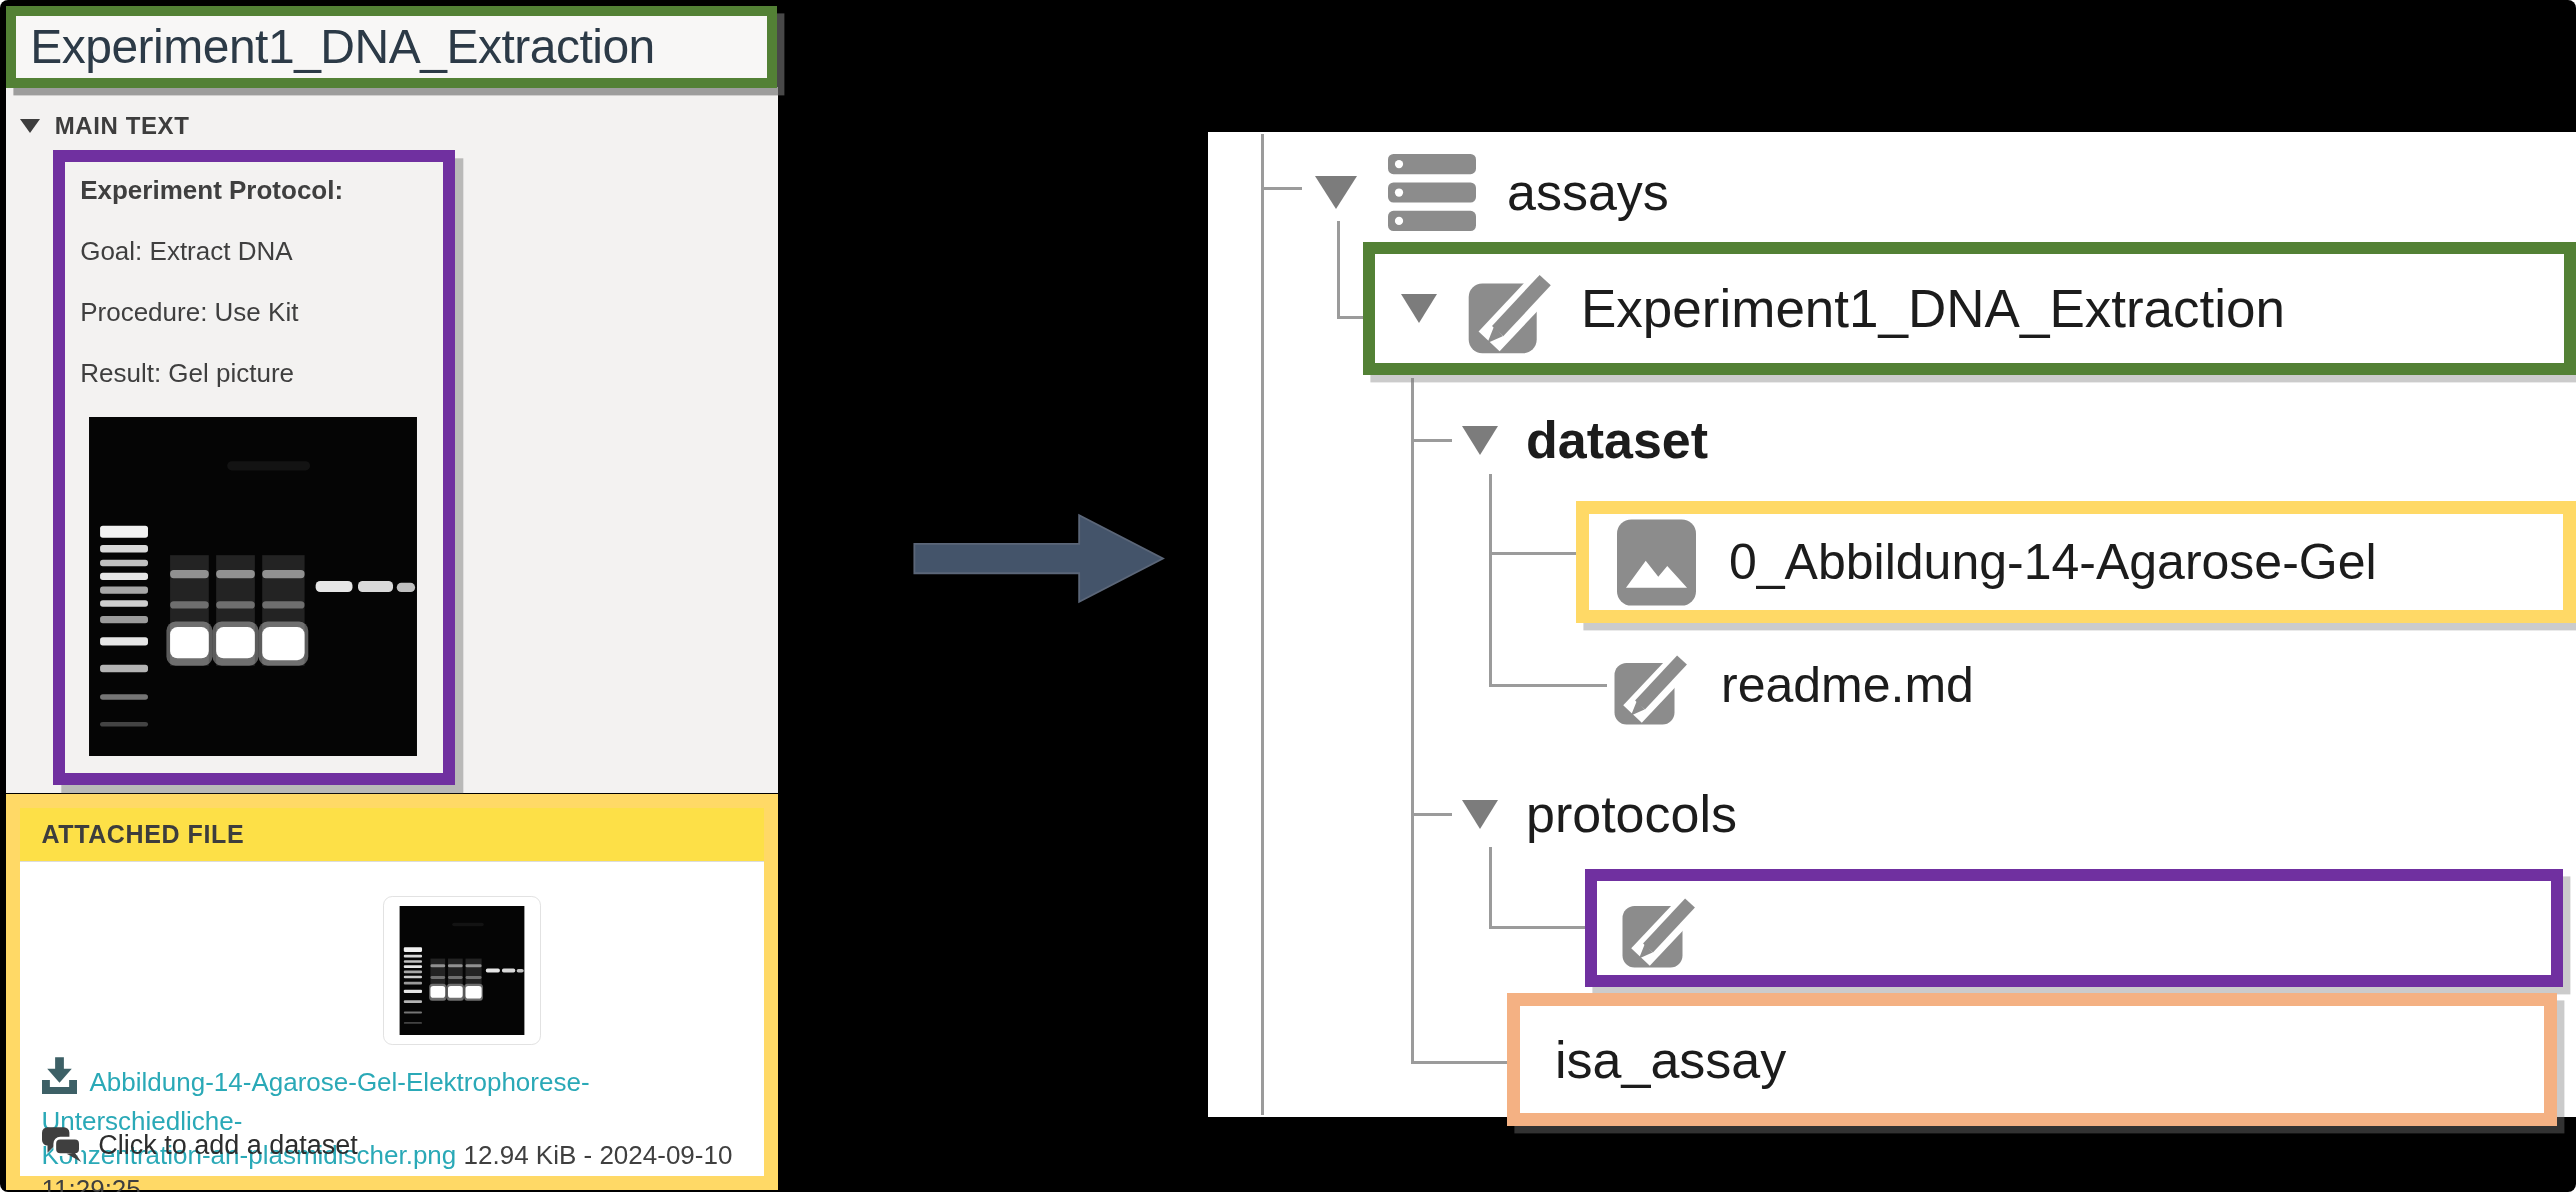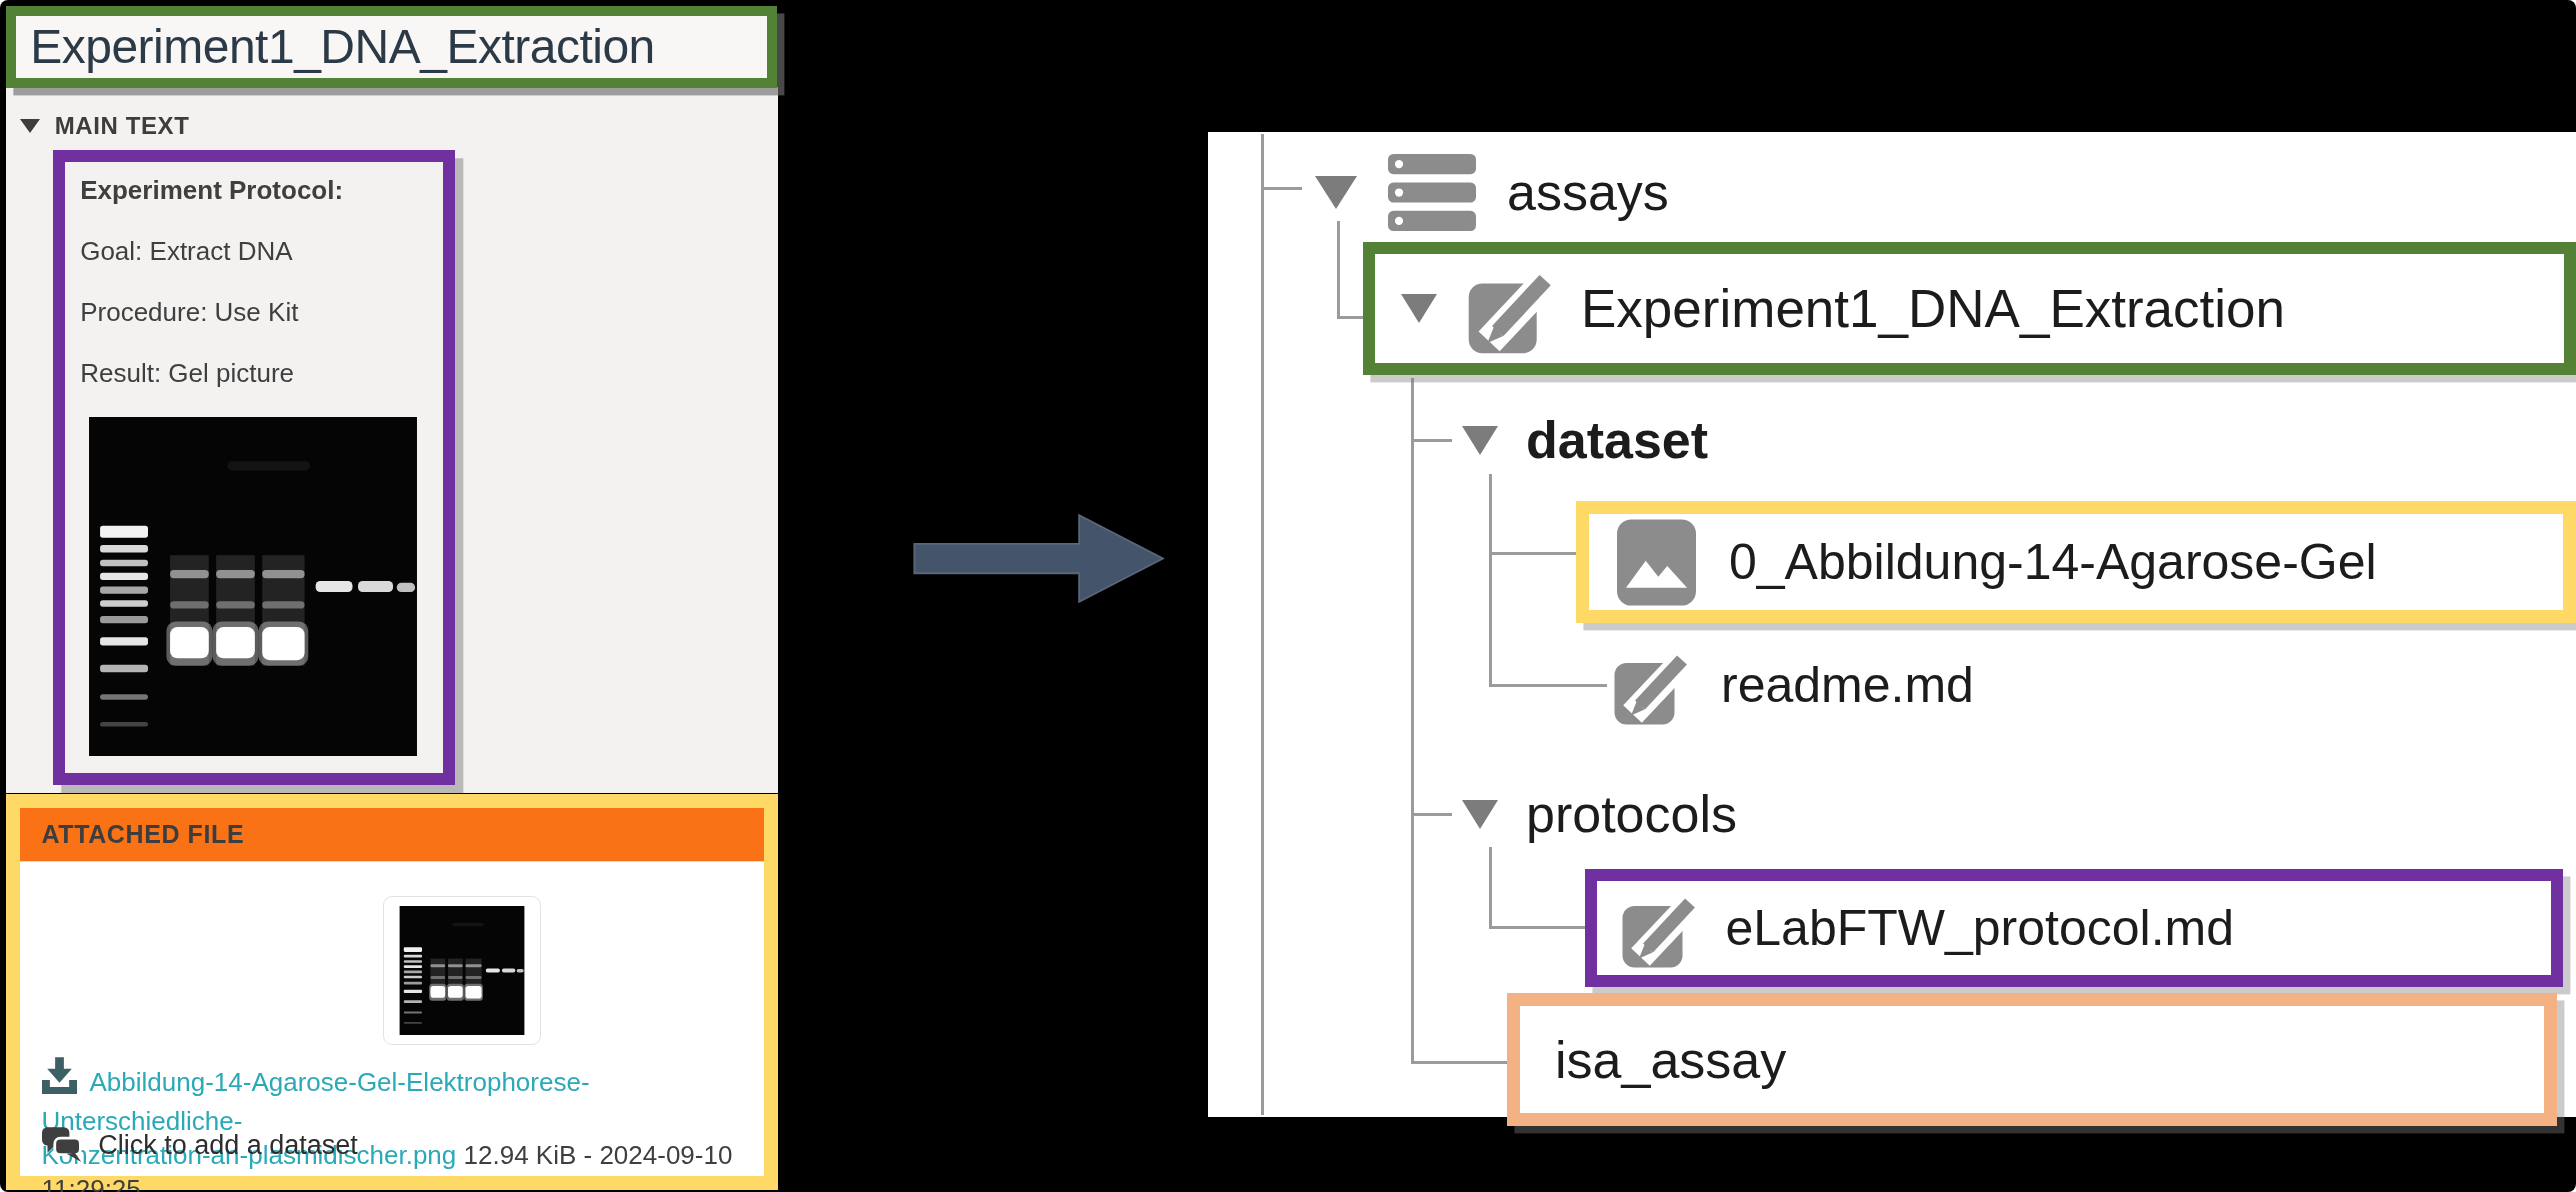--- a/index.html
+++ b/index.html
@@ -19,21 +19,21 @@
             border-top:14px solid #3d3d3d;}
   .purple-box{position:absolute;left:5.5px;top:150px;width:402px;height:635px;box-sizing:border-box;
               border:12px solid #7030a0;box-shadow:8.3px 8.3px 0 rgba(115,115,115,.45);margin-left:47px;}
   .protocol-text{position:absolute;left:15.7px;top:14px;font-size:26px;color:#3f3f3f;}
   .protocol-text p{margin:0 0 33px;line-height:28px;}
   .protocol-text p:first-child{font-weight:700;}
   .gel-large{position:absolute;left:24px;top:255px;width:328px;height:339px;}
 
   .yellow-box{position:absolute;left:5.5px;top:794px;width:772px;height:396px;box-sizing:border-box;
               border:14px solid #ffd966;background:#fff;}
-  .af-header{height:53px;background:#f97316;border-bottom:1.8px solid #dcdcdc;display:flex;align-items:center;
+  .af-header{height:53px;background:#fde047;border-bottom:1.8px solid #dcdcdc;display:flex;align-items:center;
              padding-left:22px;font-size:25px;font-weight:700;color:#3d3d3d;letter-spacing:0.6px;}
   .thumb-card{position:absolute;left:363px;top:88px;width:138px;height:129px;background:#fff;
               border:1.8px solid #e2e2e2;border-radius:9.2px;padding:9.2px;}
   .file-block{position:absolute;left:22px;top:249px;width:714px;font-size:26px;line-height:34px;color:#2aa9b7;}
   .file-block .dl{vertical-align:-5.5px;margin-right:13px;}
   .file-meta{color:#3f3f3f;}
   .comment-row{position:absolute;left:22px;top:319px;display:flex;align-items:center;gap:14.7px;
                font-size:27px;color:#2d2d2d;}
 
   
@@ -229,21 +229,20 @@
       <span class="tree-label" style="font-size:50px;">readme.md</span>
     </div>
 
     <div class="hl-box hl-purple">
       <svg width="75" height="85" viewBox="0 0 100 108">
         <rect x="2" y="24" width="80" height="82" rx="16" fill="#8c8c8c"></rect>
         <line x1="26" y1="92" x2="92" y2="22" stroke="#fff" stroke-width="34"></line>
         <line x1="36" y1="80" x2="92" y2="20" stroke="#8c8c8c" stroke-width="18"></line>
         <polygon points="24,94 42,86 32,74" fill="#8c8c8c"></polygon>
       </svg>
-      <span class="tree-label" style="font-size:50px;">eLabFTW_protocol.md</span>
     </div>
 
     <div class="hl-box hl-orange">
       <span class="tree-label" style="font-size:52px;">isa_assay</span>
     </div>
 
   </div>
 </div>
 
 

